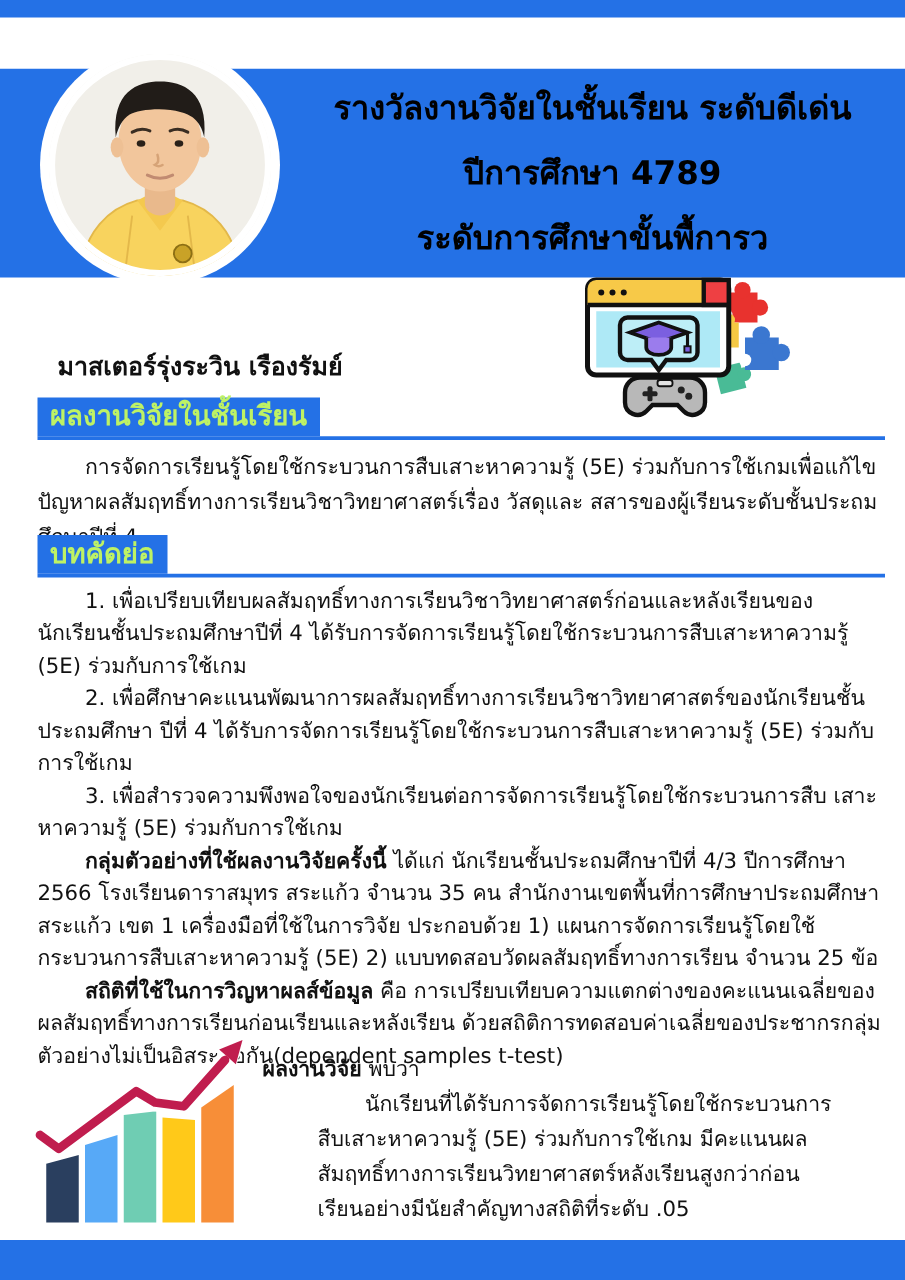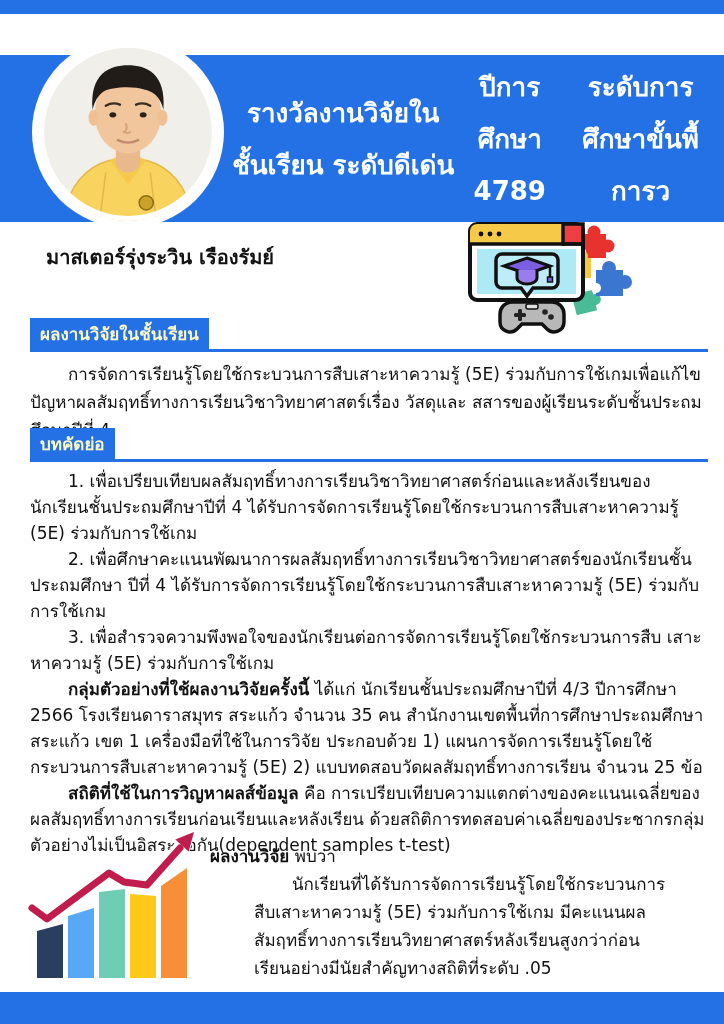--- a/index.html
+++ b/index.html
@@ -8,39 +8,39 @@
     background:#ffffff;overflow:hidden;
     font-family:"DejaVu Sans","Liberation Sans",sans-serif;
     color:#111;
   }
   .top-strip{position:absolute;top:0;left:0;width:724px;height:14px;background:#2471e6;}
   .footer-bar{position:absolute;top:992px;left:0;width:724px;height:32px;background:#2471e6;}
 
   .header-band{position:absolute;top:55px;left:0;width:724px;height:167px;background:#2471e6;}
   .header-title{
     position:absolute;left:232px;right:8px;top:0;height:100%;
-    display:flex;flex-direction:row;justify-content:center;align-items:center;
-    text-align:center;font-weight:bold;font-size:26px;line-height:52px;color:#ffffff;
+    display:flex;flex-direction:column;justify-content:center;align-items:center;
+    text-align:center;font-weight:bold;font-size:26px;line-height:52px;color:#000000;
   }
 
   .photo-wrap{
     position:absolute;left:32px;top:36px;width:192px;height:192px;border-radius:50%;
     background:#ffffff;z-index:5;display:flex;align-items:center;justify-content:center;
   }
   .photo-wrap svg{border-radius:50%;}
 
   .profile-block{position:absolute;left:28px;top:242px;width:400px;font-weight:bold;font-size:20px;line-height:30px;color:#111;}
-  .profile-block .name{padding-left:18px;}
+  .profile-block .name{padding-left:18px;margin-top:36px;}
 
   .elearning-illu{position:absolute;left:450px;top:218px;width:200px;height:122px;z-index:4;}
 
   .section-row{position:absolute;left:30px;width:678px;border-bottom:3px solid #2471e6;}
   .section-row .label-box{
-    display:inline-block;background:#2471e6;color:#fef9c3;font-weight:bold;
-    font-size:17px;padding:4px 10px 3px 10px;line-height:24px;
+    display:inline-block;background:#2471e6;color:#bef264;font-weight:bold;
+    font-size:22px;padding:4px 10px 3px 10px;line-height:24px;
   }
   .row-research{top:318px;}
   .row-abstract{top:428px;}
 
   .research-body{position:absolute;left:30px;top:360px;width:672px;font-size:17px;line-height:28px;}
   .research-body p{margin:0;text-indent:38px;}
 
   .abstract-body{position:absolute;left:30px;top:468px;width:676px;font-size:17px;line-height:26px;}
   .abstract-body p{margin:0;text-indent:38px;}
   .bold{font-weight:bold;}

